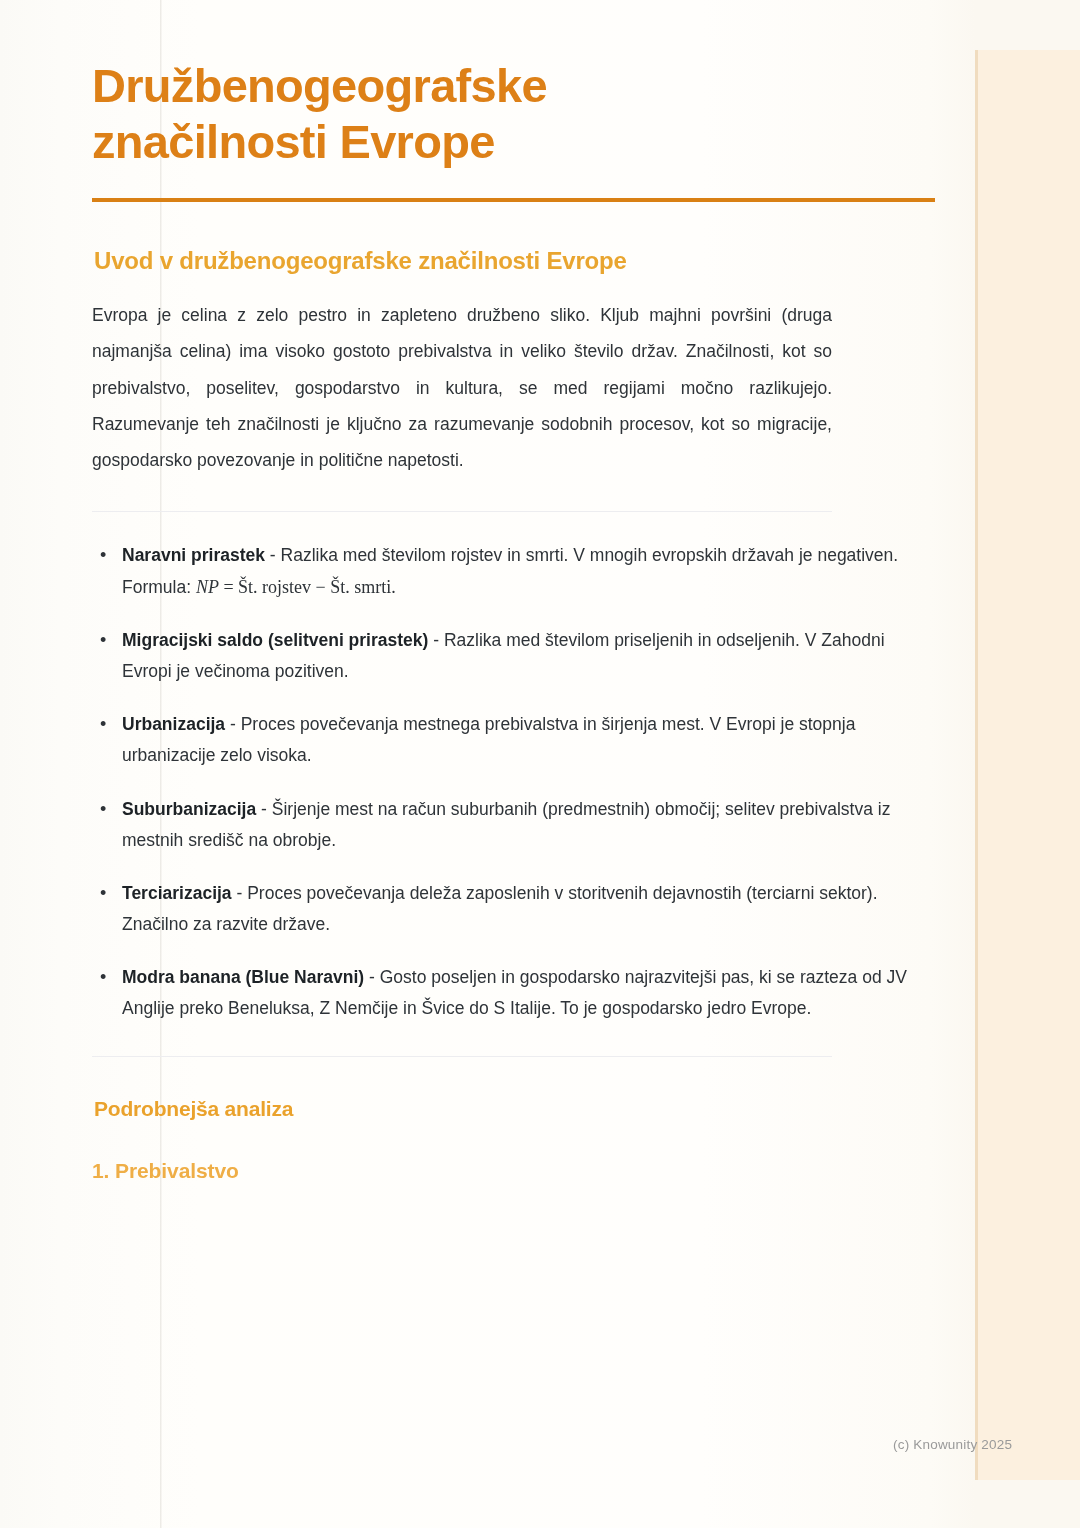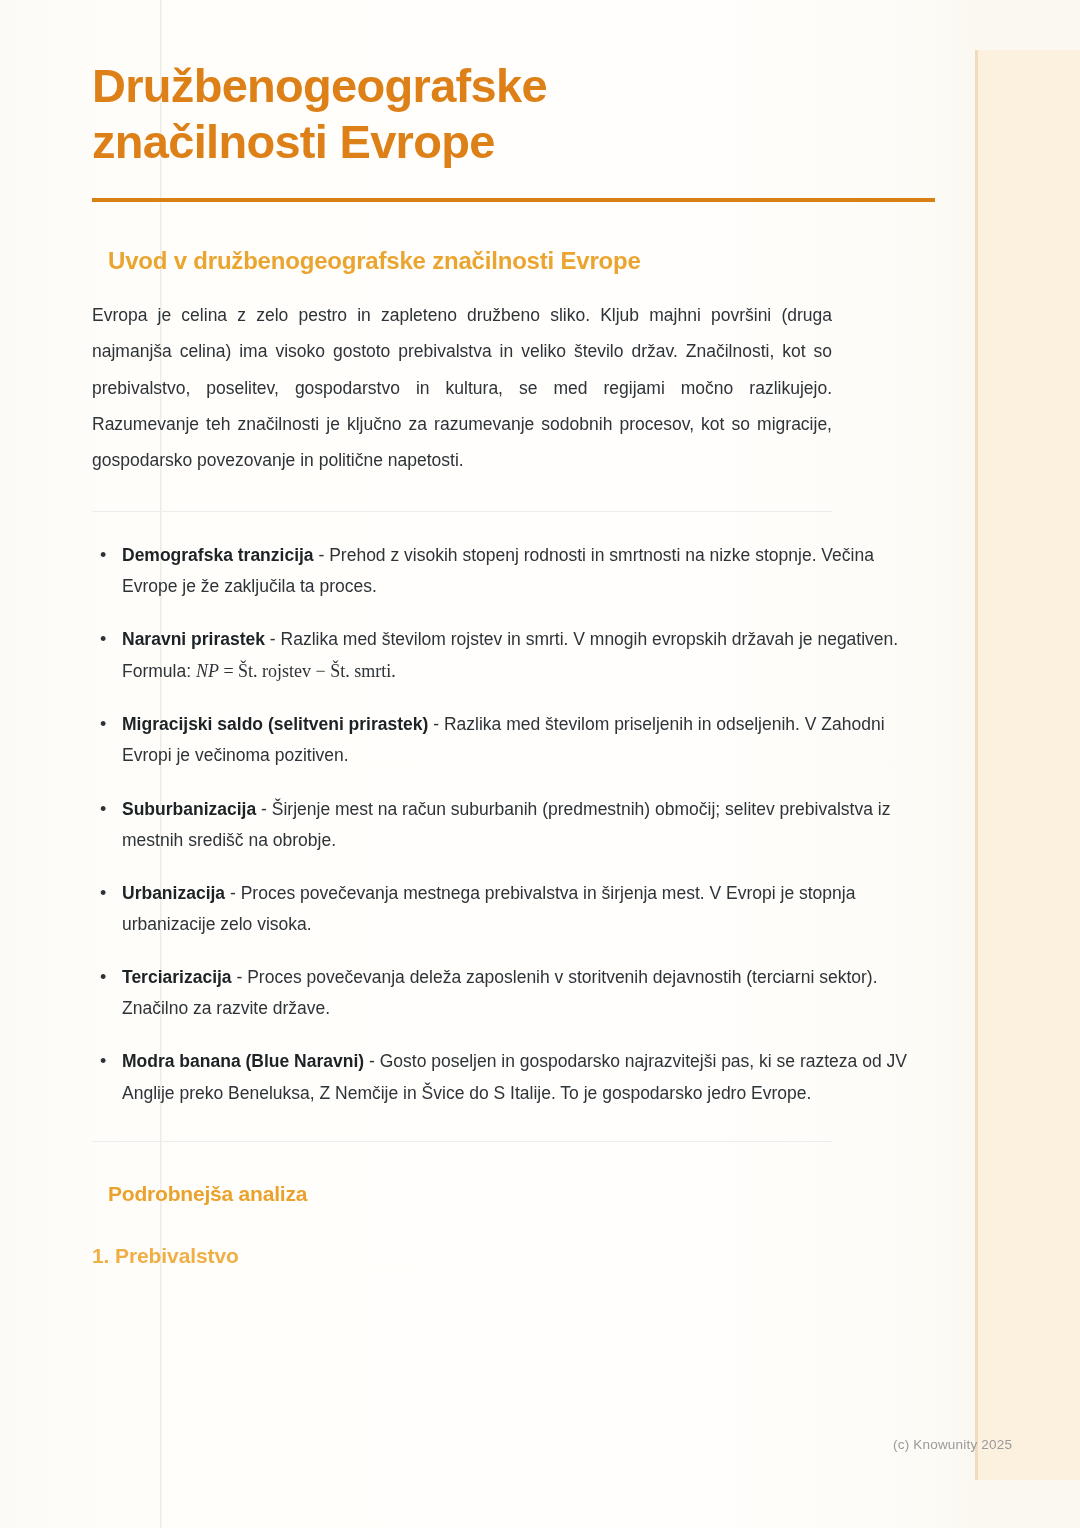--- a/index.html
+++ b/index.html
@@ -69,21 +69,21 @@
   }
 
   .title-rule {
     margin-top: 27px;
     width: 843px;
     height: 4px;
     background: #d98014;
   }
 
   h2.section-title {
-    margin: 16px;
+    margin: 2px;
     font-size: 24px;
     font-weight: 700;
     letter-spacing: -0.2px;
     color: #e9a42f;
   }
   h2.section-title.intro {
     margin-top: 45px;
     color: #e9a52f;
   }
 
@@ -188,25 +188,24 @@
     <div class="title-rule"></div>
 
     <h2 class="section-title intro">Uvod v družbenogeografske značilnosti Evrope</h2>
 
     <p class="body-text">Evropa je celina z zelo pestro in zapleteno družbeno sliko. Kljub majhni površini (druga najmanjša celina) ima visoko gostoto prebivalstva in veliko število držav. Značilnosti, kot so prebivalstvo, poselitev, gospodarstvo in kultura, se med regijami močno razlikujejo. Razumevanje teh značilnosti je ključno za razumevanje sodobnih procesov, kot so migracije, gospodarsko povezovanje in politične napetosti.</p>
 
     <div class="divider"></div>
 
 
     <ul class="terms">
-        <li><span class="term">Demografska tranzicija</span><span class="dash"> - </span><span>Prehod z visokih stopenj rodnosti in smrtnosti na nizke stopnje. Večina Evrope je že zaključila ta proces.</span></li>
         <li><span class="term">Naravni prirastek</span><span class="dash"> - </span><span>Razlika med številom rojstev in smrti. V mnogih evropskih državah je negativen. Formula: </span><span class="formula"><span class="var">NP</span><span> = Št. rojstev − Št. smrti.</span></span></li>
         <li><span class="term">Migracijski saldo (selitveni prirastek)</span><span class="dash"> - </span><span>Razlika med številom priseljenih in odseljenih. V Zahodni Evropi je večinoma pozitiven.</span></li>
+        <li><span class="term">Urbanizacija</span><span class="dash"> - </span><span>Proces povečevanja mestnega prebivalstva in širjenja mest. V Evropi je stopnja urbanizacije zelo visoka.</span></li>
         <li><span class="term">Suburbanizacija</span><span class="dash"> - </span><span>Širjenje mest na račun suburbanih (predmestnih) območij; selitev prebivalstva iz mestnih središč na obrobje.</span></li>
-        <li><span class="term">Urbanizacija</span><span class="dash"> - </span><span>Proces povečevanja mestnega prebivalstva in širjenja mest. V Evropi je stopnja urbanizacije zelo visoka.</span></li>
         <li><span class="term">Terciarizacija</span><span class="dash"> - </span><span>Proces povečevanja deleža zaposlenih v storitvenih dejavnostih (terciarni sektor). Značilno za razvite države.</span></li>
         <li><span class="term">Modra banana (Blue Naravni)</span><span class="dash"> - </span><span>Gosto poseljen in gospodarsko najrazvitejši pas, ki se razteza od JV Anglije preko Beneluksa, Z Nemčije in Švice do S Italije. To je gospodarsko jedro Evrope.</span></li>
       </ul>
 
     <div class="divider"></div>
 
     <h2 class="section-title podrobnejsa">Podrobnejša analiza</h2>
 
     <h3 class="subsection">1. Prebivalstvo</h3>
 

